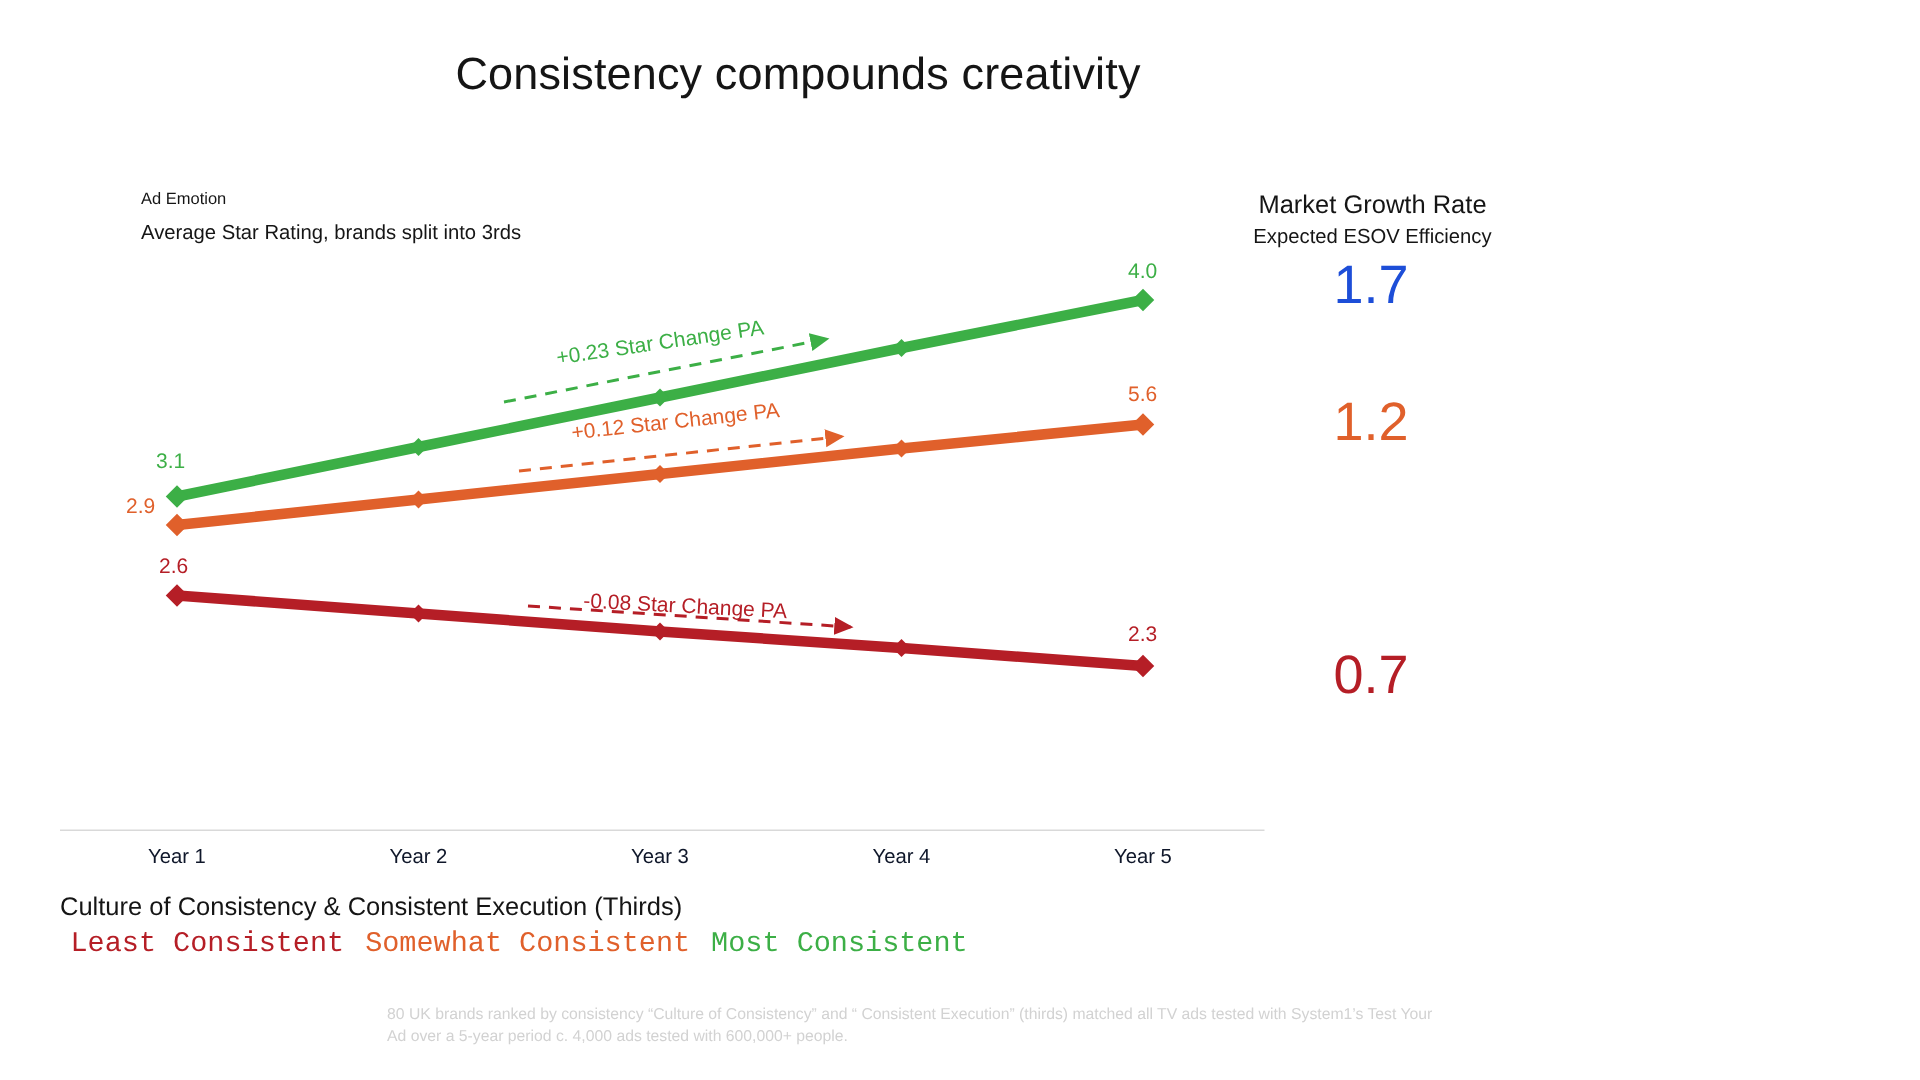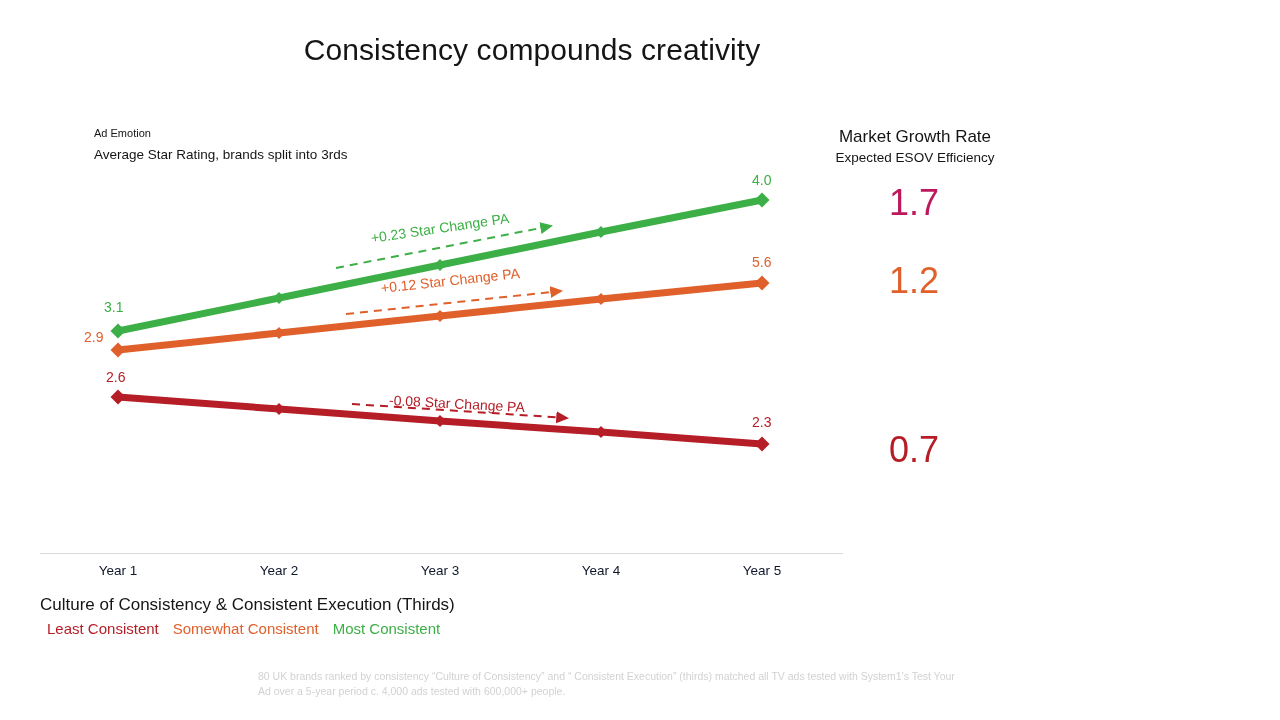--- a/index.html
+++ b/index.html
@@ -74,21 +74,21 @@
 
   
   .kpi {
     position: absolute;
     width: 180px;
     text-align: center;
     font-size: 36px;
     line-height: 36px;
     font-weight: 400;
   }
-  .kpi-green  { left: 824px; top: 185px; color: #be185d; }
+  .kpi-green  { left: 824px; top: 172px; color: #1d4ed8; }
   .kpi-orange { left: 824px; top: 263px; color: #E0602B; }
   .kpi-red    { left: 824px; top: 432px; color: #B51E26; }
 
   
   .chart {
     position: absolute;
     left: 0;
     top: 0;
     width: 1280px;
     height: 720px;
@@ -150,22 +150,23 @@
     top: 593px;
     width: 803px;
   }
   .legend-title {
     font-size: 17px;
     color: #151515;
     line-height: 24px;
   }
   .legend-items {
     margin-top: 1px;
-    font-size: 15px;
+    font-size: 19px;
     line-height: 22px;
+    font-family: Liberation Mono, monospace;
   }
   .legend-items span { margin: 0 7px; }
 
   
   .footnote {
     position: absolute;
     left: 258px;
     top: 669px;
     width: 700px;
     font-size: 10.5px;

